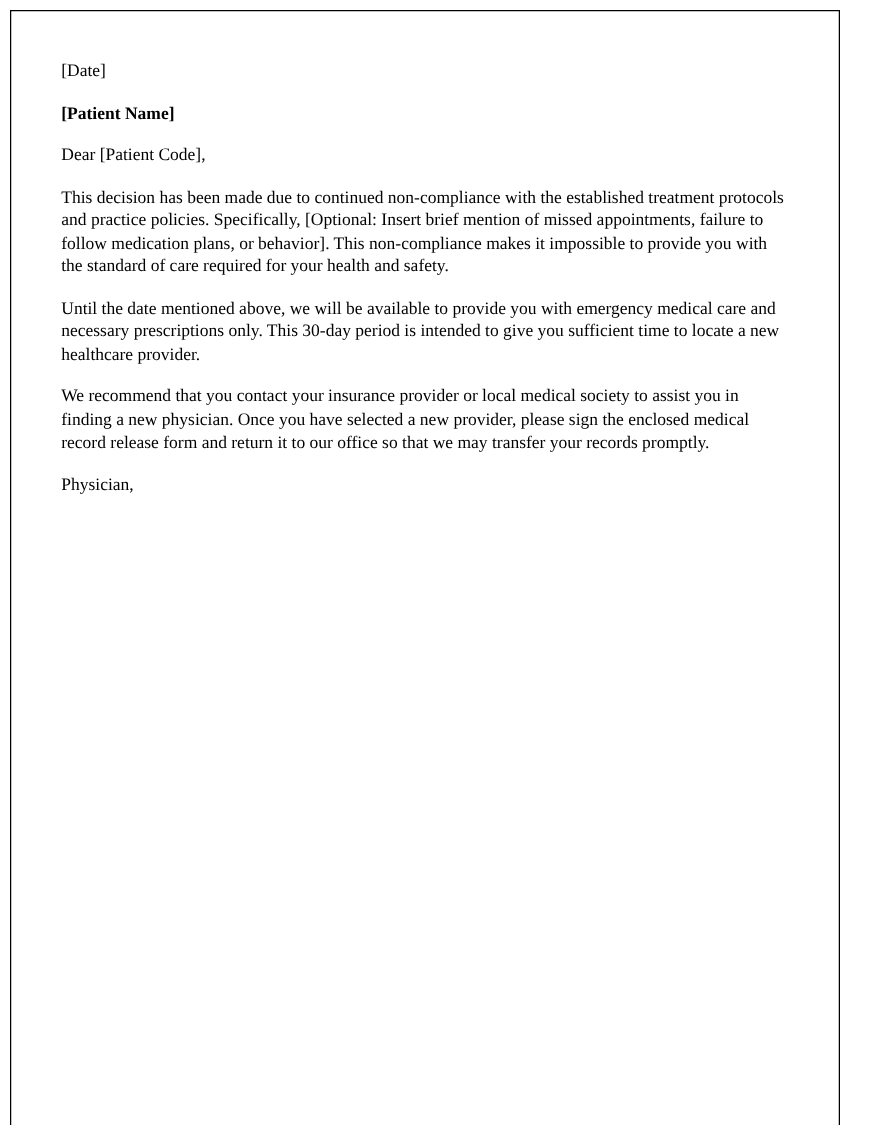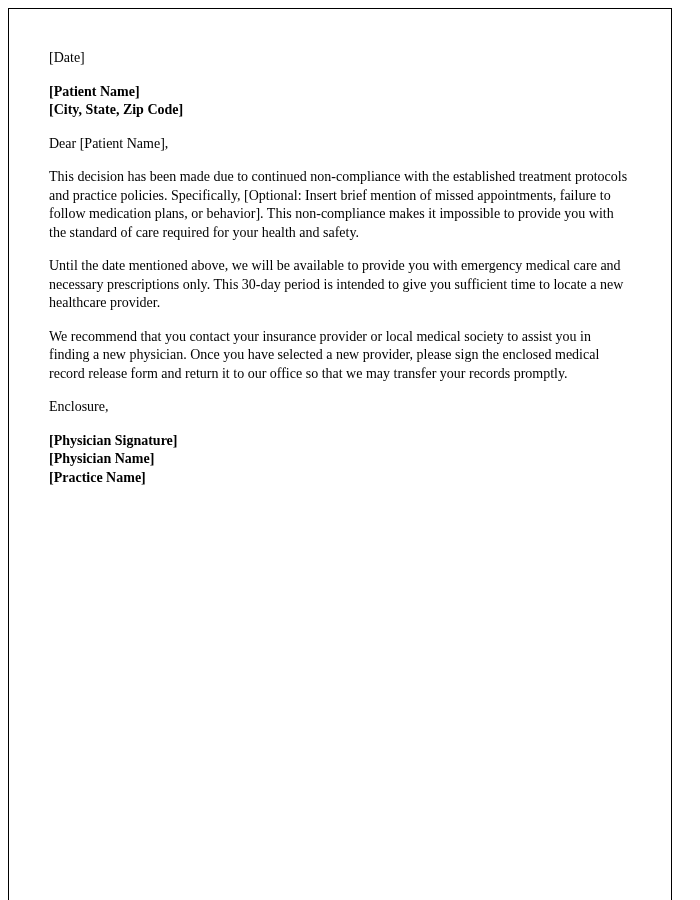--- a/index.html
+++ b/index.html
@@ -43,32 +43,26 @@
 </style>
 </head>
 <body>
 
 <div class="letter-page">
 
   <p class="line block">[Date]</p>
 
   <div class="addr-block block">
     <p class="line">[Patient Name]</p>
-    <p class="line">[City, State, Zip Code]</p>
   </div>
 
 
-  <p class="line block">Dear [Patient Name],</p>
+  <p class="line block">Dear [Patient Code],</p>
 
   <p class="para">This decision has been made due to continued non-compliance with the established treatment protocols and practice policies. Specifically, [Optional: Insert brief mention of missed appointments, failure to follow medication plans, or behavior]. This non-compliance makes it impossible to provide you with the standard of care required for your health and safety.</p>
   <p class="para">Until the date mentioned above, we will be available to provide you with emergency medical care and necessary prescriptions only. This 30-day period is intended to give you sufficient time to locate a new healthcare provider.</p>
   <p class="para">We recommend that you contact your insurance provider or local medical society to assist you in finding a new physician. Once you have selected a new provider, please sign the enclosed medical record release form and return it to our office so that we may transfer your records promptly.</p>
 
-  <p class="line block">Enclosure,</p>
+  <p class="line block">Physician,</p>
 
-  <div class="sig-block block">
-    <p class="line">[Physician Signature]</p>
-    <p class="line">[Physician Name]</p>
-    <p class="line">[Practice Name]</p>
-  </div>
 
 
 </div>
 
 </body></html>

